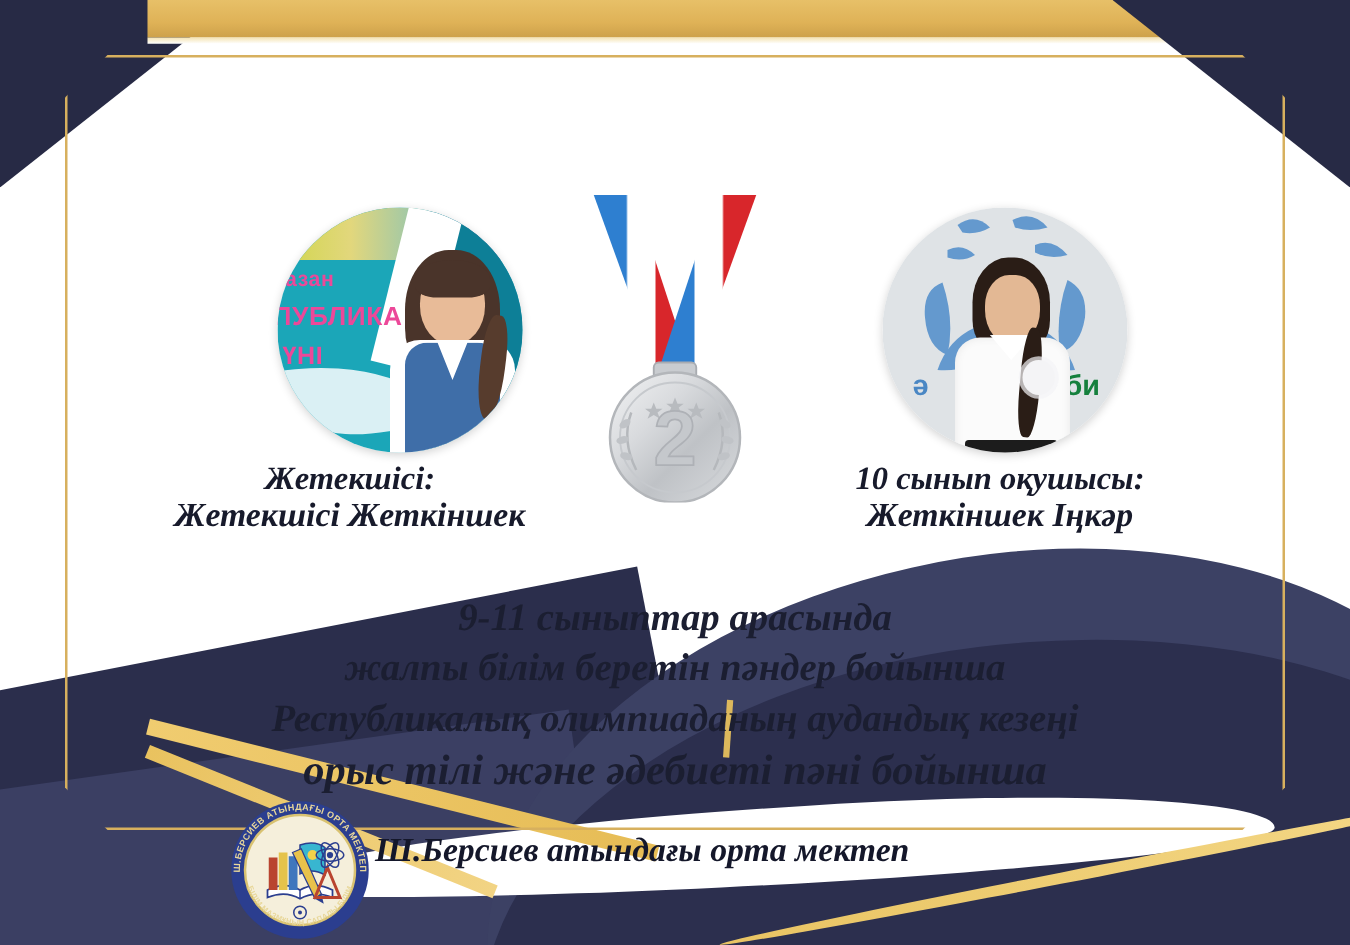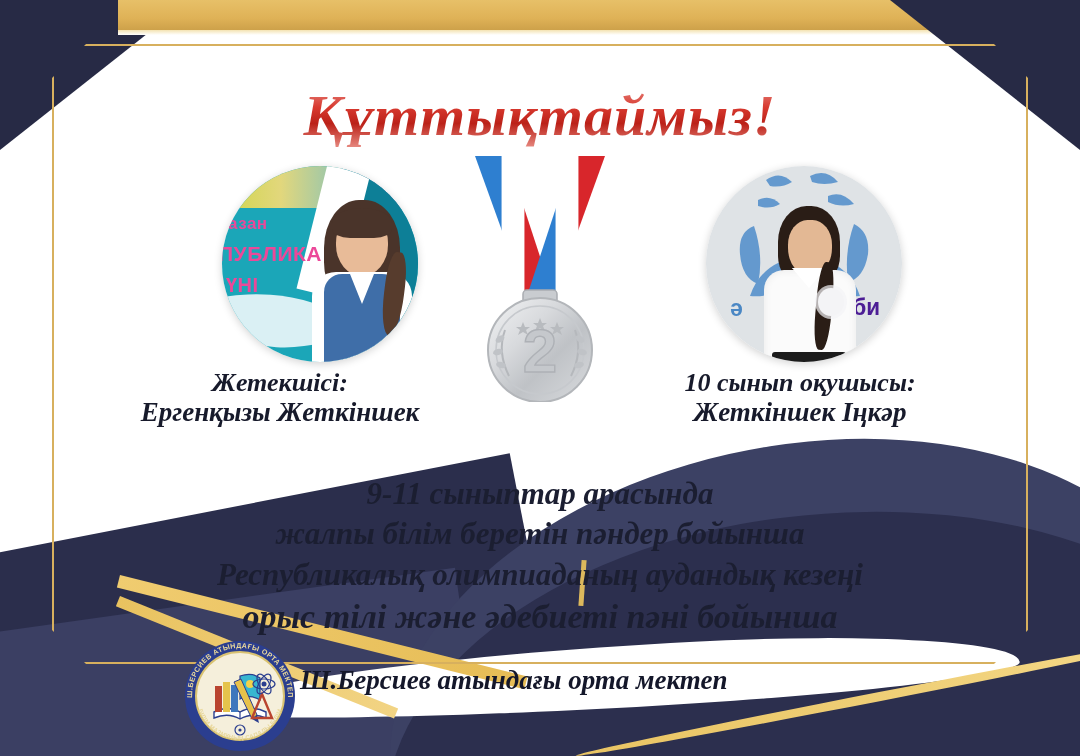--- a/index.html
+++ b/index.html
@@ -206,22 +206,22 @@
   }
 
   
   .pr-bg { position:absolute; inset:0; background:#dfe3e6; }
   .pr-art {
     position:absolute; left:0; top:0; width:100%; height:100%;
     opacity:.95;
   }
   .pr-txt {
     position:absolute; right:22px; bottom:40px;
-    color:#4c1d95; font-size:23px; font-weight:700;
-    font-family:Liberation Mono, monospace;
+    color:#15803d; font-size:23px; font-weight:700;
+    font-family:Liberation Sans, sans-serif;
     margin-top:32px;
   }
   .pr-txt2 {
     position:absolute; left:24px; bottom:40px;
     color:#4a87c4; font-size:23px; font-weight:700;
     font-family:"Liberation Sans","DejaVu Sans",sans-serif;
   }
   .pr-person { position:absolute; left:56px; top:40px; width:96px; height:160px; }
   .pr-hair {
     position:absolute; left:16px; top:0; width:62px; height:78px;
@@ -317,21 +317,20 @@
   <div class="bot-white-strip"></div>
   <div class="bot-r-gold"></div>
   <div class="bot-l-gold"></div>
   <div class="bot-l-gold2"></div>
   <div class="bot-r-gold-vert"></div>
 
   <div class="inner-frame"></div>
 
   <div class="content">
 
-    <div class="title">Құттықтаймыз!</div>
 
     <div class="photo photo-left">
       <div class="pl-bg"></div>
       <div class="pl-topstrip"></div>
       <div class="pl-teal-dark"></div>
       <div class="pl-white-diag"></div>
       <div class="pl-swoosh"></div>
       <div class="pl-txt pl-t1">азан</div>
       <div class="pl-txt pl-t2">ПУБЛИКА</div>
       <div class="pl-txt pl-t3">ҮНІ</div>
@@ -426,21 +425,21 @@
         <div class="pr-blouse"></div>
         <div class="pr-collar"></div>
         <div class="pr-braid"></div>
         <div class="pr-flower"></div>
         <div class="pr-belt"></div>
       </div>
     </div>
 
     <div class="name-block name-left">
       <div class="name-role">Жетекшісі:</div>
-      <div class="name-person">Ергенқызы Жеткіншек</div>
+      <div class="name-person">Жетекшісі Жеткіншек</div>
     </div>
 
     <div class="name-block name-right">
       <div class="name-role">10 сынып оқушысы:</div>
       <div class="name-person">Жеткіншек Іңкәр</div>
     </div>
 
     <div class="body-lines">
       <div class="bl1">9-11 сыныптар арасында</div>
       <div class="bl2">жалпы білім беретін пәндер бойынша</div>

